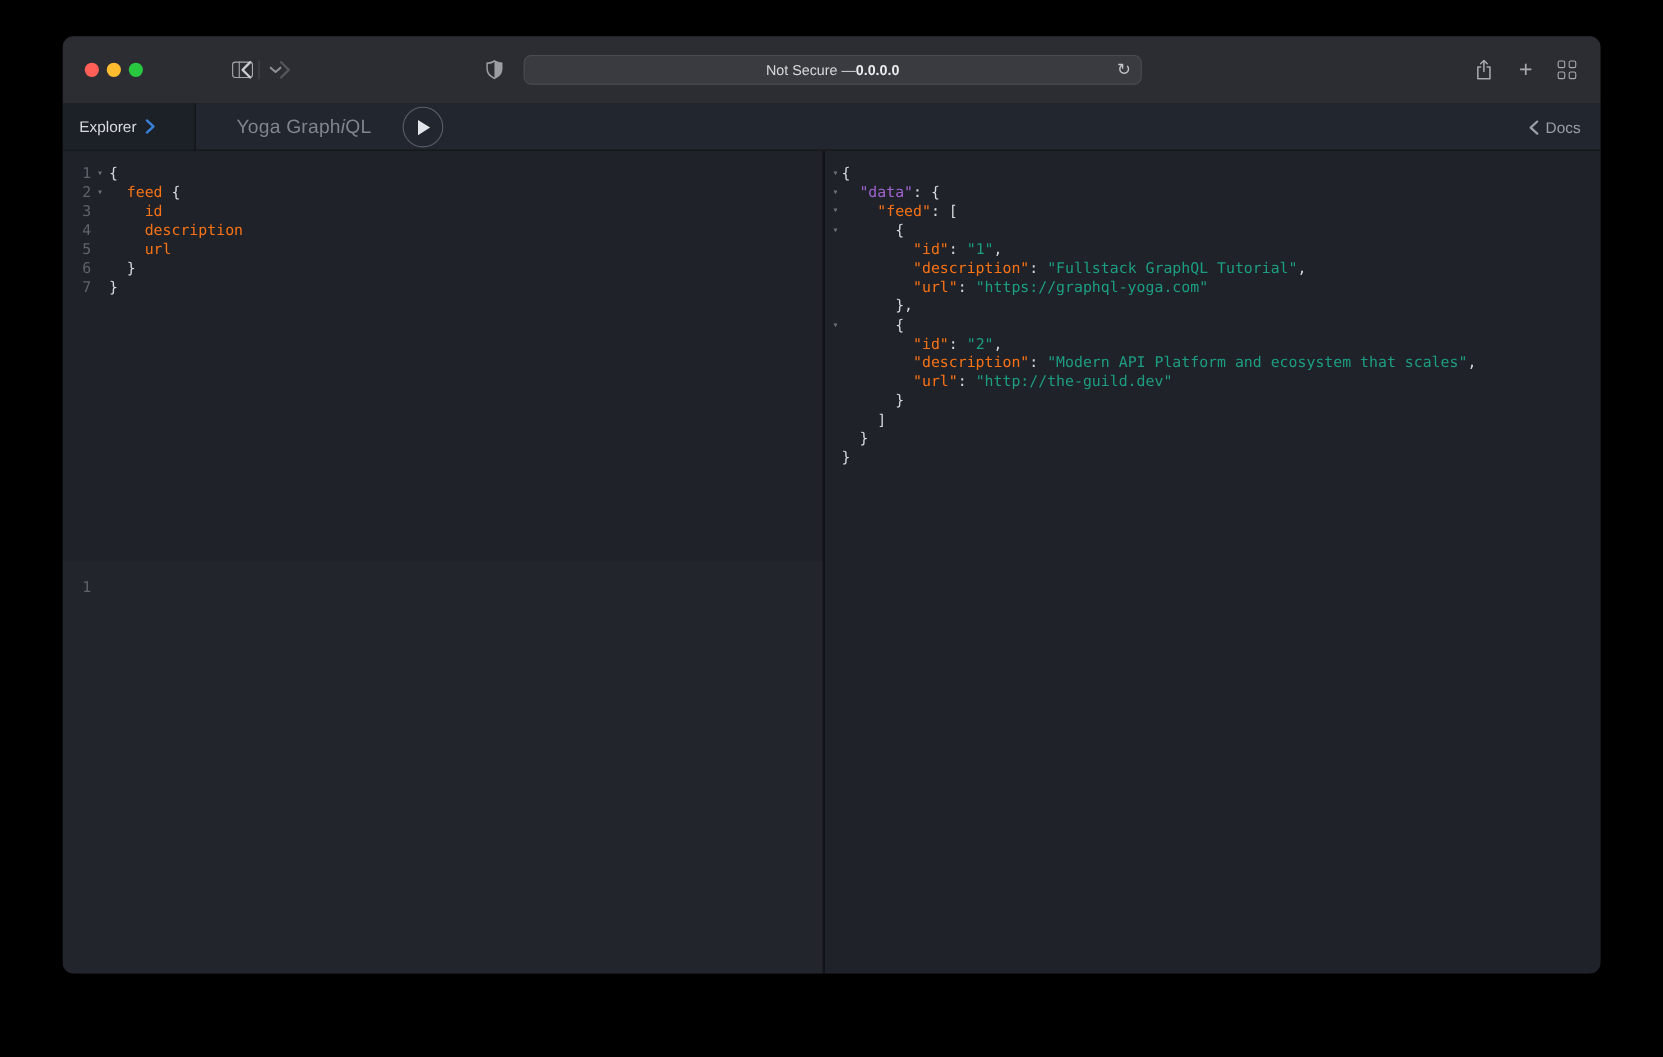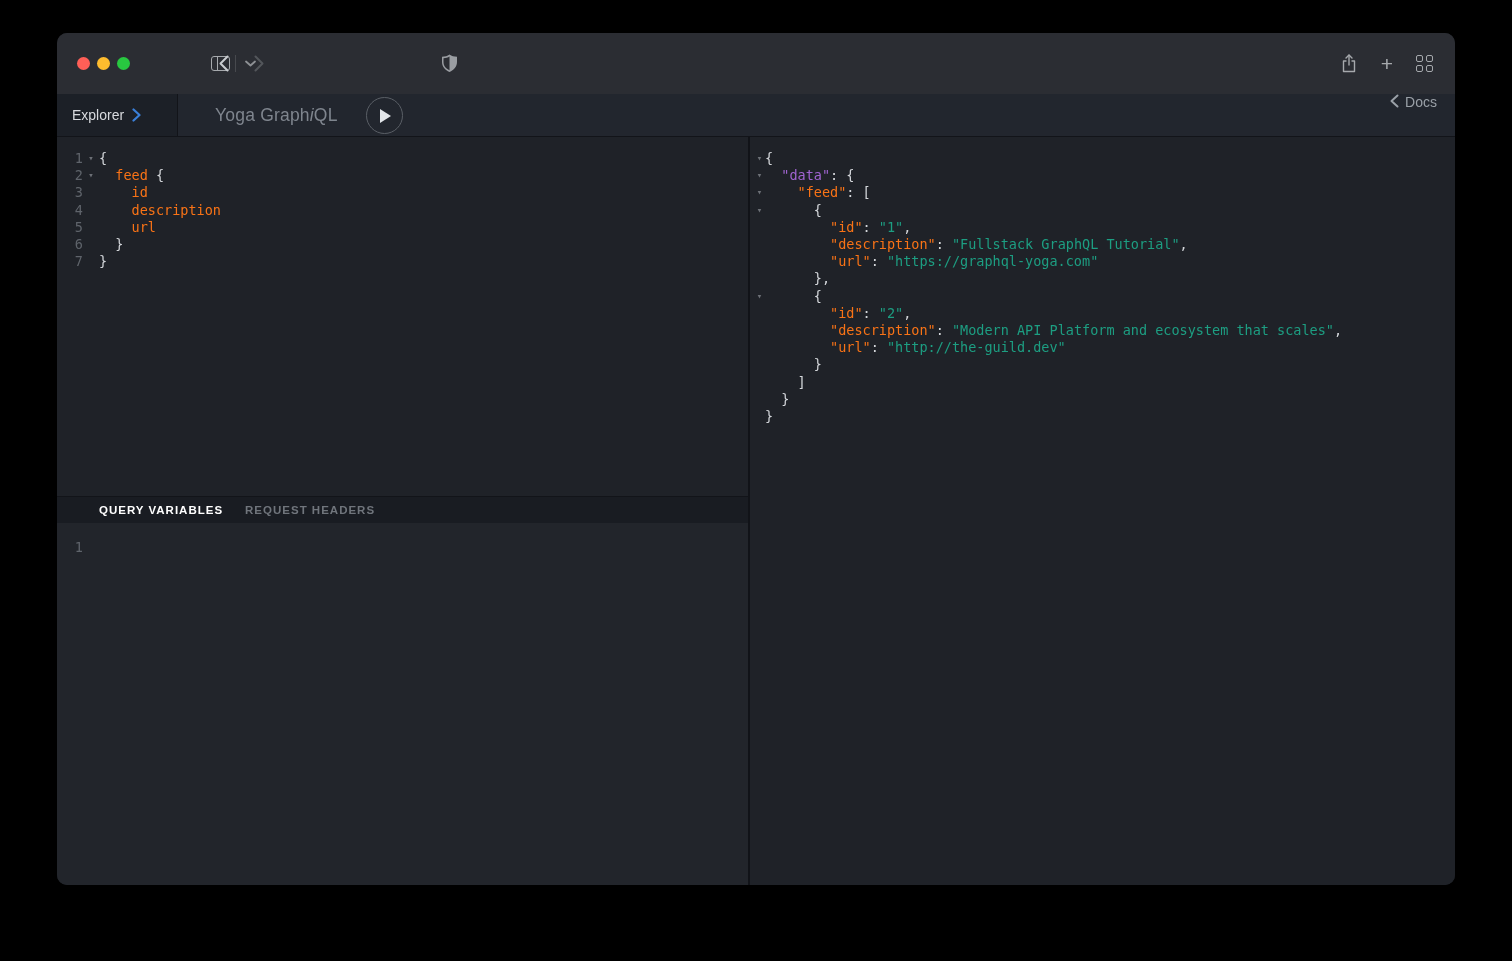--- a/index.html
+++ b/index.html
@@ -43,21 +43,21 @@
   .logo { position:absolute; left:158px; top:0; height:43px; display:flex; align-items:center;
           font-size:17.5px; color:#7f858e; letter-spacing:.2px; }
   .logo .it { font-style:italic; }
   .play-btn { position:absolute; left:309px; top:3px; width:37px; height:37px; border-radius:50%;
               border:1.5px solid #5a5f66; display:flex; align-items:center; justify-content:center;
               cursor:pointer; background:transparent; }
   .tb-buttons { position:absolute; left:364px; top:7px; display:flex; gap:12px; }
   .tb-btn { background:#16191f; color:#fff; font-size:13.5px; font-weight:600;
             font-family:"Liberation Sans", sans-serif;
             border:none; border-radius:5px; height:29px; padding:0 13px; cursor:pointer; }
-  .docs { position:absolute; right:18px; top:0; height:43px; display:flex; align-items:flex-start;
+  .docs { position:absolute; right:18px; top:0; height:43px; display:flex; align-items:center;
           gap:6px; color:#9aa0a7; font-size:14px; cursor:pointer; }
 
   
   .main { flex:1; display:flex; min-height:0; }
   .left-pane { width:691px; flex:0 0 691px; display:flex; flex-direction:column; min-height:0; }
   .v-divider { width:2px; flex:0 0 2px; background:#111318; }
   .right-pane { flex:1; background:#1f2228; overflow:hidden; }
 
   .query-editor { flex:1; background:#1f2228; padding-top:13px; overflow:hidden; }
   .vars-header { flex:0 0 27px; background:#191c22; border-top:1px solid #121419;
@@ -120,20 +120,25 @@
           <polyline class="chev chev-dim" points="1.5,1.5 8.5,8.5 1.5,15.5"></polyline>
         </svg>
     </div>
 
     <div class="chrome-icon" style="left:383px; width:18px;">
       <svg width="15" height="19" viewBox="0 0 16 19">
           <path fill="#9a9da2" d="M8 0 C10.2 1.6 13 2.3 16 2.3 V8 C16 13 12.6 16.6 8 18.6 C3.4 16.6 0 13 0 8 V2.3 C3 2.3 5.8 1.6 8 0 Z M8 2 C6.2 3.2 4.2 3.8 1.6 3.9 V8 C1.6 12.1 4.2 15.1 8 16.8 Z"></path>
         </svg>
     </div>
 
+    <div class="urlbar">
+      <span class="url-text">Not Secure — </span>
+        <span class="url-text url-host">0.0.0.0</span>
+      <span class="reload">↻</span>
+    </div>
 
     <div class="chrome-icon" style="left:1282px; width:20px;">
       <svg width="16" height="19" viewBox="0 0 16 19" fill="none" stroke="#a6a9ad" stroke-width="1.4" stroke-linecap="round" stroke-linejoin="round">
         <path d="M5 7 H2.5 V17.5 H13.5 V7 H11"></path>
         <line x1="8" y1="1.2" x2="8" y2="11"></line>
         <polyline points="5,4 8,1 11,4"></polyline>
       </svg>
     </div>
     <div class="chrome-icon" style="left:1320px; width:20px;">
       <span class="plus-glyph">+</span>
@@ -181,24 +186,20 @@
     <div class="left-pane">
       <div class="query-editor" id="query-editor">
           <div class="code-line"><span class="gut-num">1</span><span class="gut-arrow">▾</span><span class="code-text"><span class="tk-punct">{</span></span></div>
           <div class="code-line"><span class="gut-num">2</span><span class="gut-arrow">▾</span><span class="code-text"><span class="tk-plain">  </span><span class="tk-blue">feed</span><span class="tk-punct"> {</span></span></div>
           <div class="code-line"><span class="gut-num">3</span><span class="gut-arrow"></span><span class="code-text"><span class="tk-plain">    </span><span class="tk-blue">id</span></span></div>
           <div class="code-line"><span class="gut-num">4</span><span class="gut-arrow"></span><span class="code-text"><span class="tk-plain">    </span><span class="tk-blue">description</span></span></div>
           <div class="code-line"><span class="gut-num">5</span><span class="gut-arrow"></span><span class="code-text"><span class="tk-plain">    </span><span class="tk-blue">url</span></span></div>
           <div class="code-line"><span class="gut-num">6</span><span class="gut-arrow"></span><span class="code-text"><span class="tk-plain">  </span><span class="tk-punct">}</span></span></div>
           <div class="code-line"><span class="gut-num">7</span><span class="gut-arrow"></span><span class="code-text"><span class="tk-punct">}</span></span></div>
         </div>
-      <div class="vars-header">
-        <span class="vars-tab active">QUERY VARIABLES</span>
-        <span class="vars-tab inactive">REQUEST HEADERS</span>
-      </div>
       <div class="vars-editor" id="vars-editor">
           <div class="code-line"><span class="gut-num">1</span><span class="gut-arrow"></span><span class="code-text"></span></div>
         </div>
     </div>
     <div class="v-divider"></div>
     <div class="right-pane">
       <div class="result-viewer" id="result-viewer">
           <div class="code-line"><span class="gut-arrow">▾</span><span class="code-text"><span class="tk-punct">{</span></span></div>
           <div class="code-line"><span class="gut-arrow">▾</span><span class="code-text"><span class="tk-plain">  </span><span class="tk-purple">"data"</span><span class="tk-punct">: {</span></span></div>
           <div class="code-line"><span class="gut-arrow">▾</span><span class="code-text"><span class="tk-plain">    </span><span class="tk-blue">"feed"</span><span class="tk-punct">: [</span></span></div>

